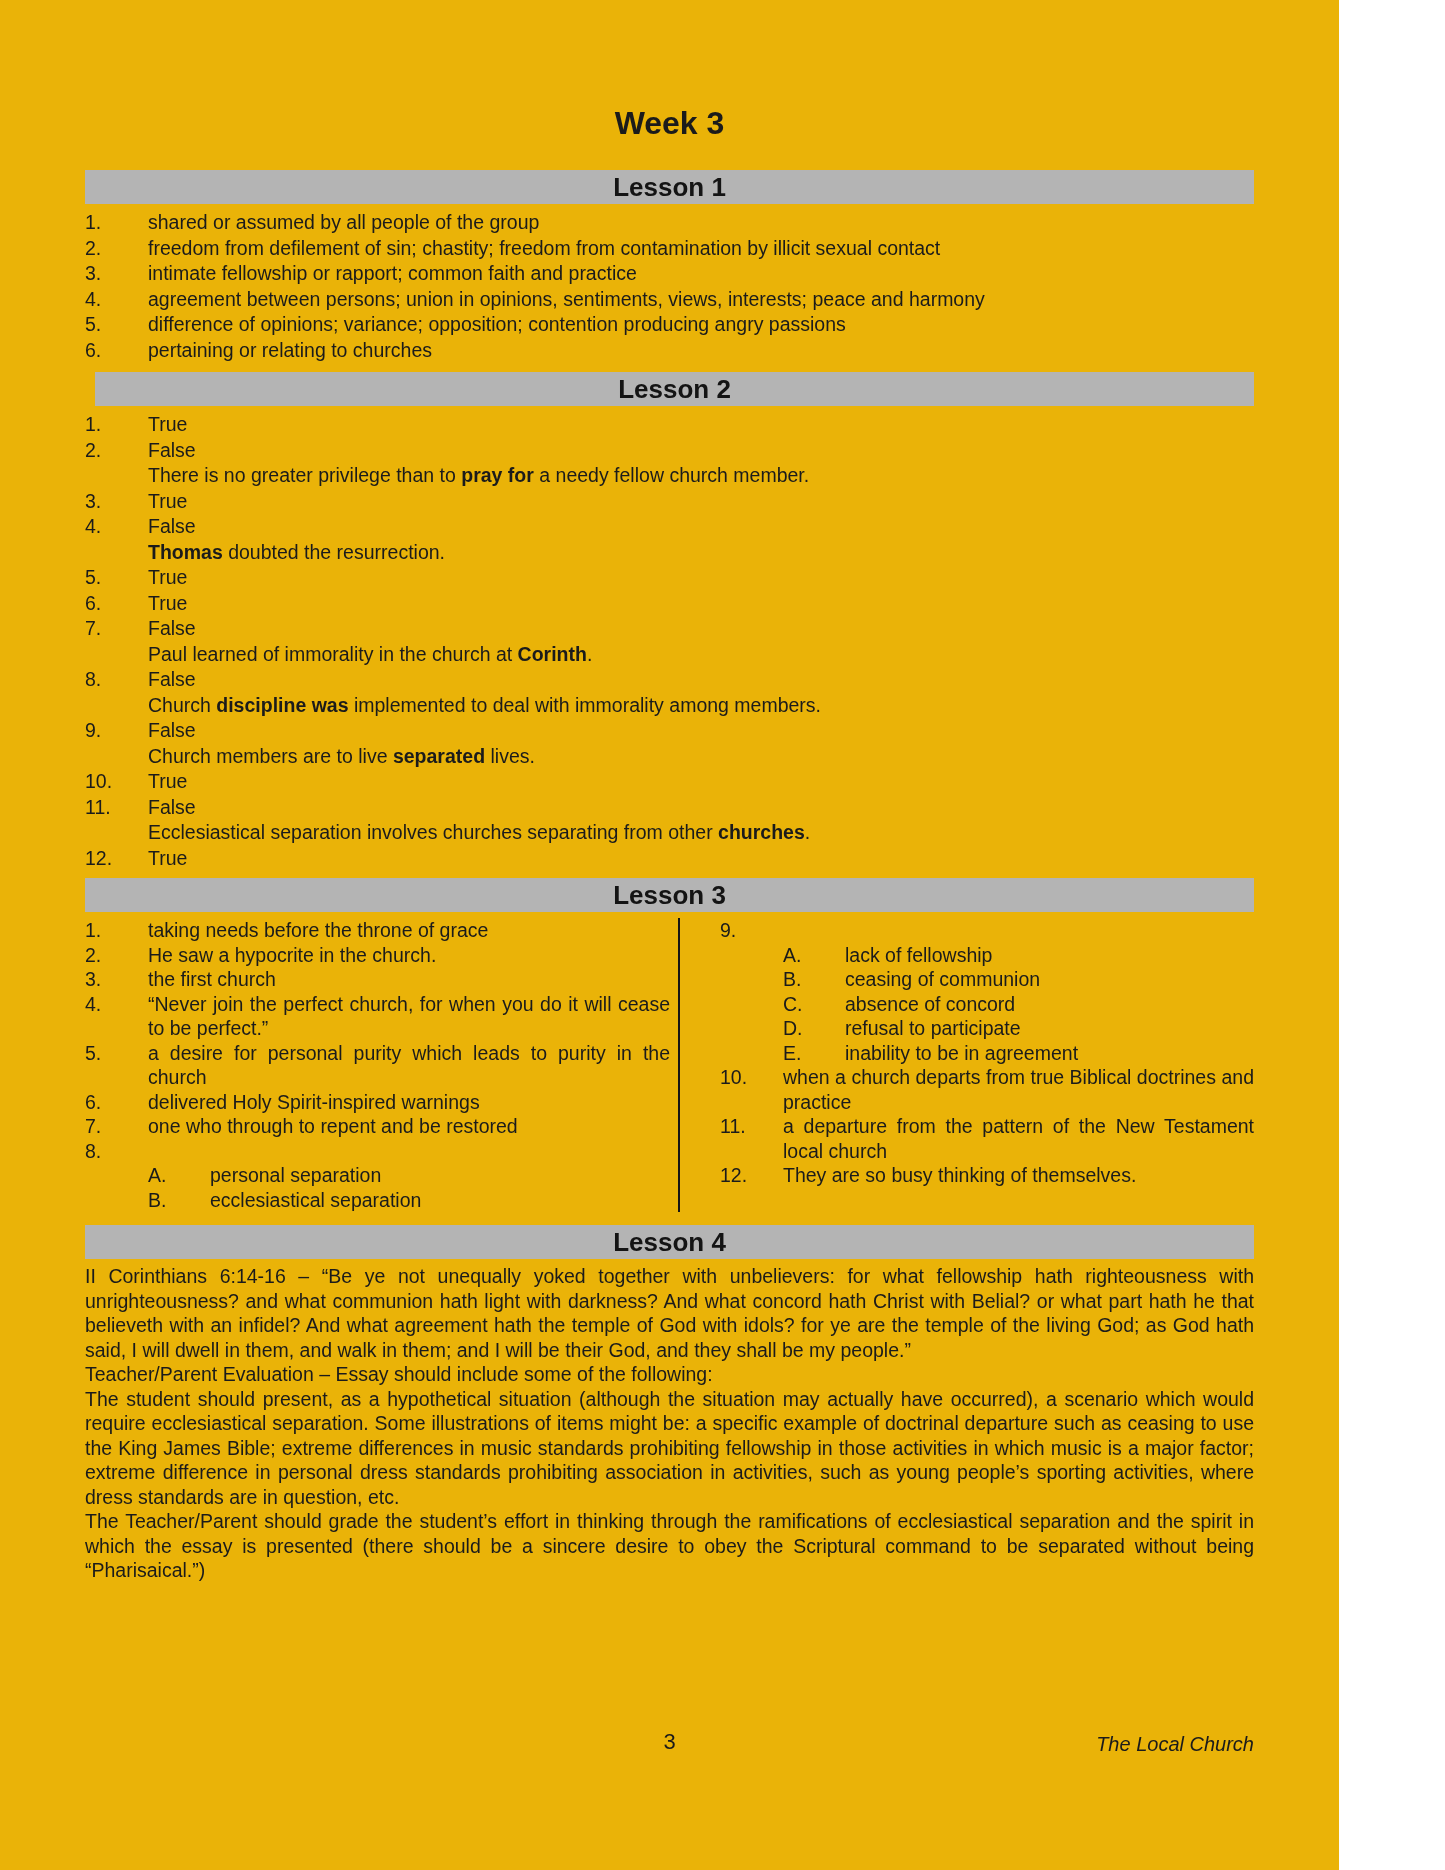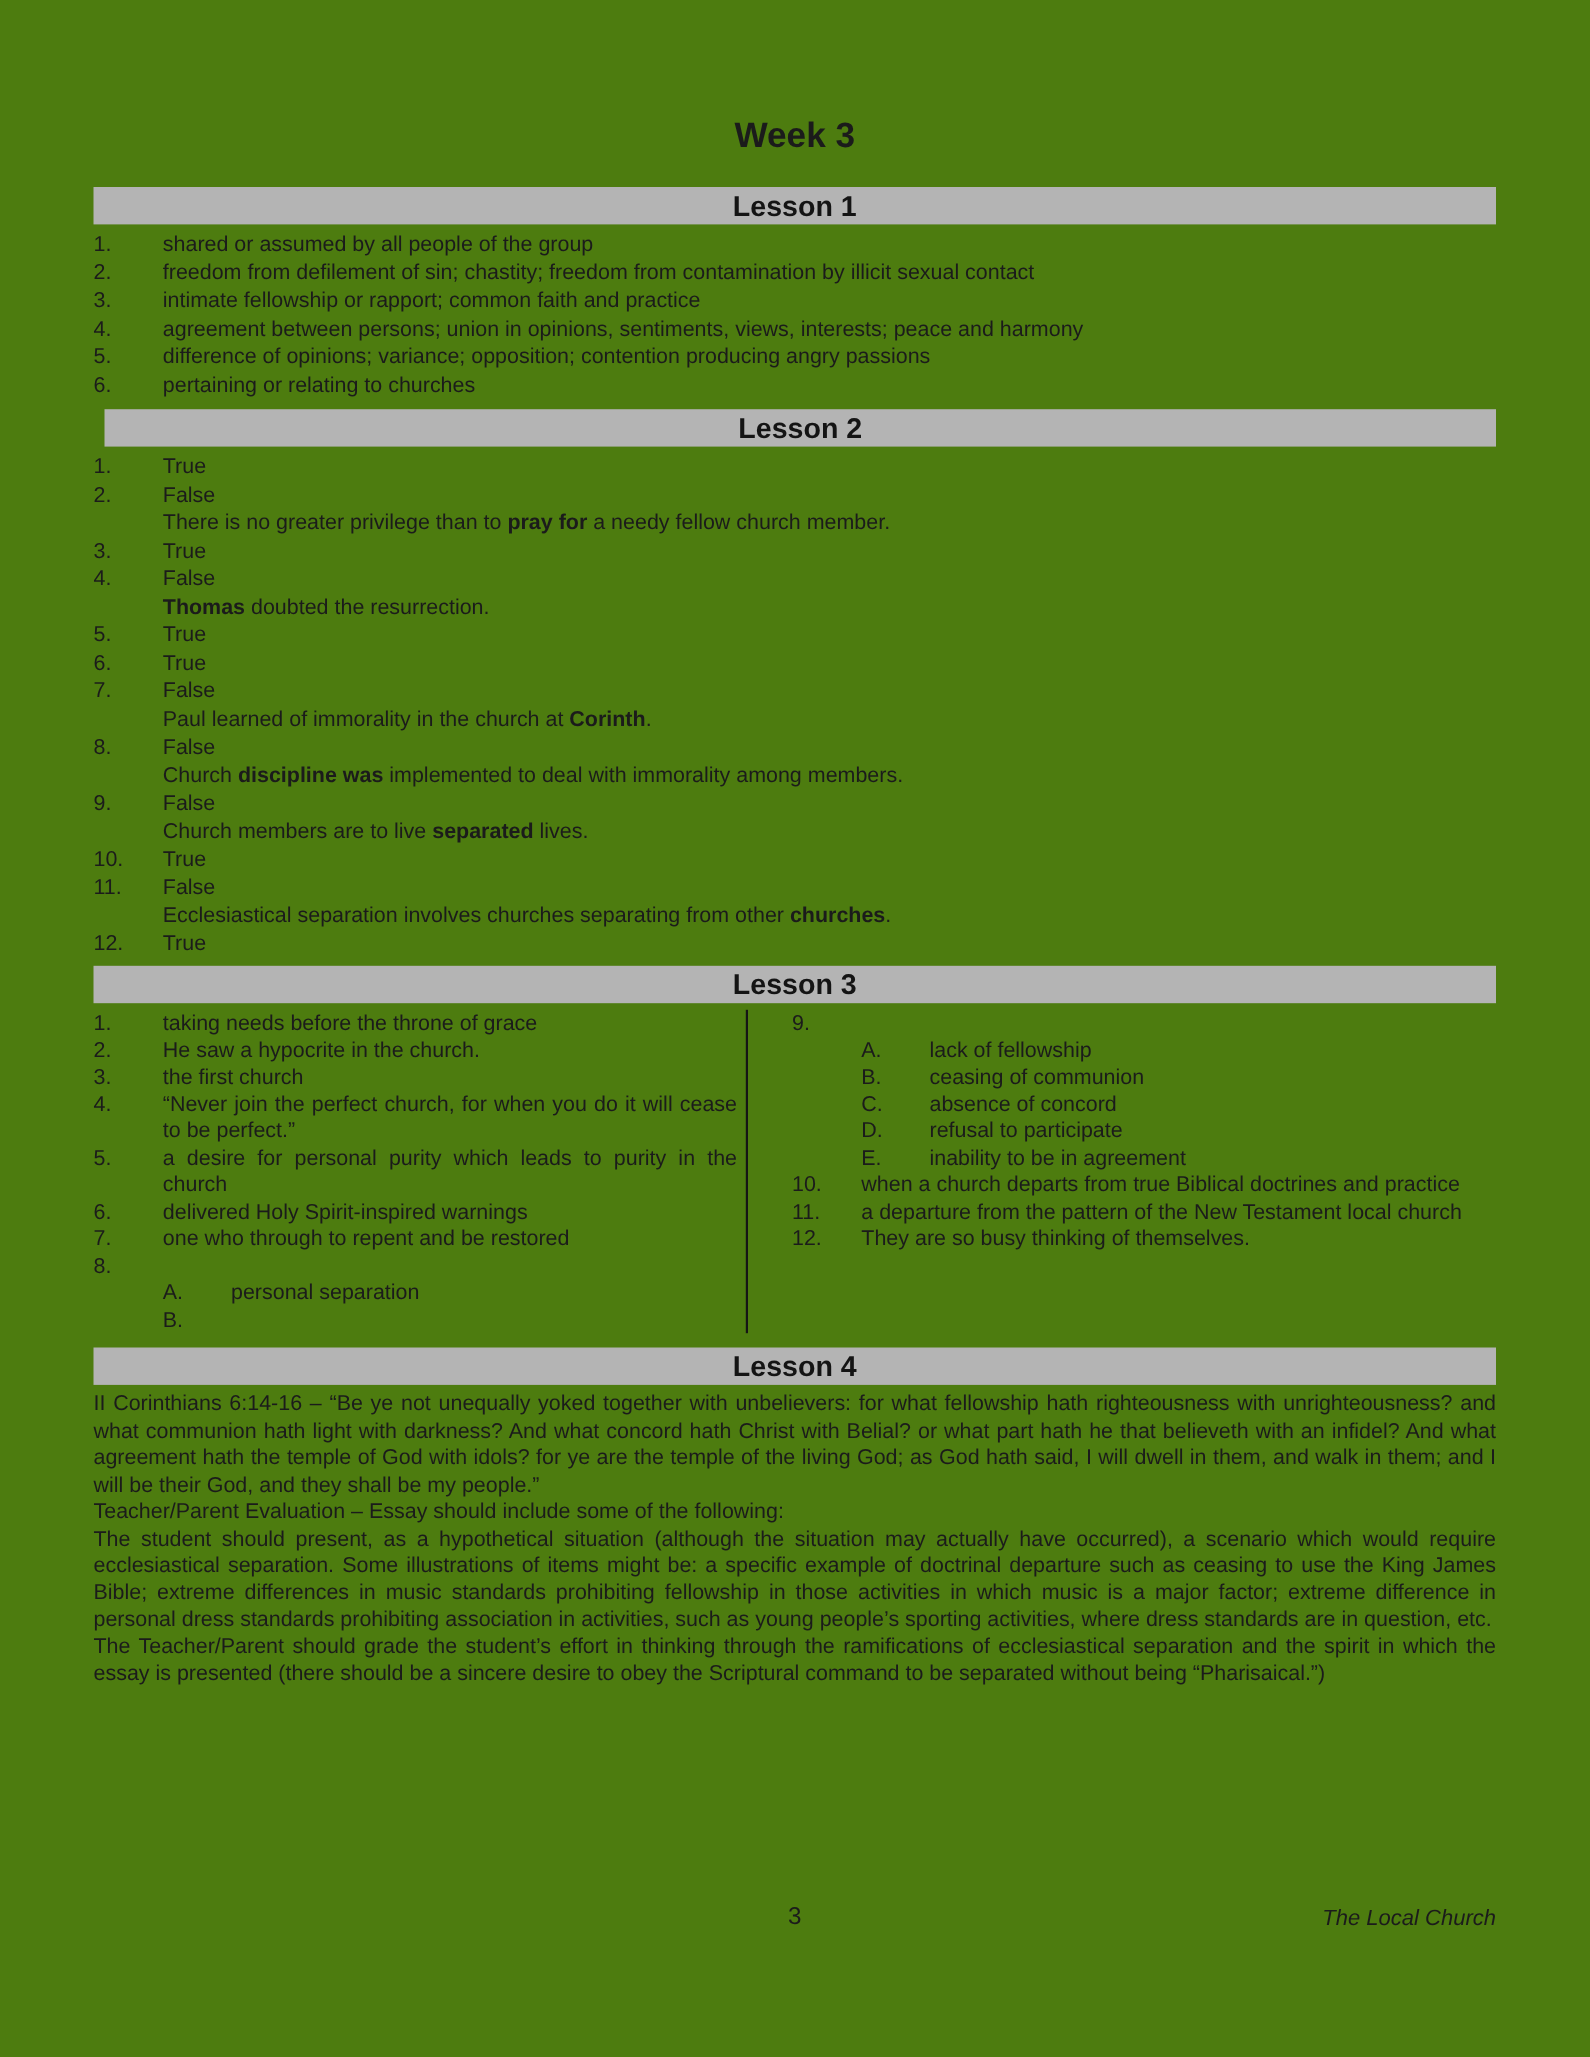--- a/index.html
+++ b/index.html
@@ -1,19 +1,19 @@
 <!DOCTYPE html>
 <html><head>
 <meta charset="utf-8">
 <style>
   html,body{margin:0;padding:0;background:#ffffff;}
   .page{
     position:relative;
-    width:1445px;height:1870px;
-    background:#4d7c0f;
+    width:1339px;height:1870px;
+    background:#eab308;
     color:#1b1b1b;
     font-family:"Liberation Sans","DejaVu Sans",sans-serif;
     font-size:19.5px;line-height:25.5px;
     overflow:hidden;
   }
   .content{padding:0 85px;}
   .doc-title{
     margin:0;padding-top:100px;
     text-align:center;
     font-size:32px;line-height:46px;font-weight:bold;
@@ -203,20 +203,21 @@
             <span></span>
           </div>
         <div class="row-sub">
             <span></span>
             <span class="num">A.</span>
             <span>personal separation</span>
           </div>
         <div class="row-sub">
             <span></span>
             <span class="num">B.</span>
+            <span>ecclesiastical separation</span>
           </div>
       </div>
       <div class="col-right">
         <div class="row">
             <span class="num">9.</span>
             <span></span>
           </div>
         <div class="row-sub">
             <span></span>
             <span class="num">A.</span>

